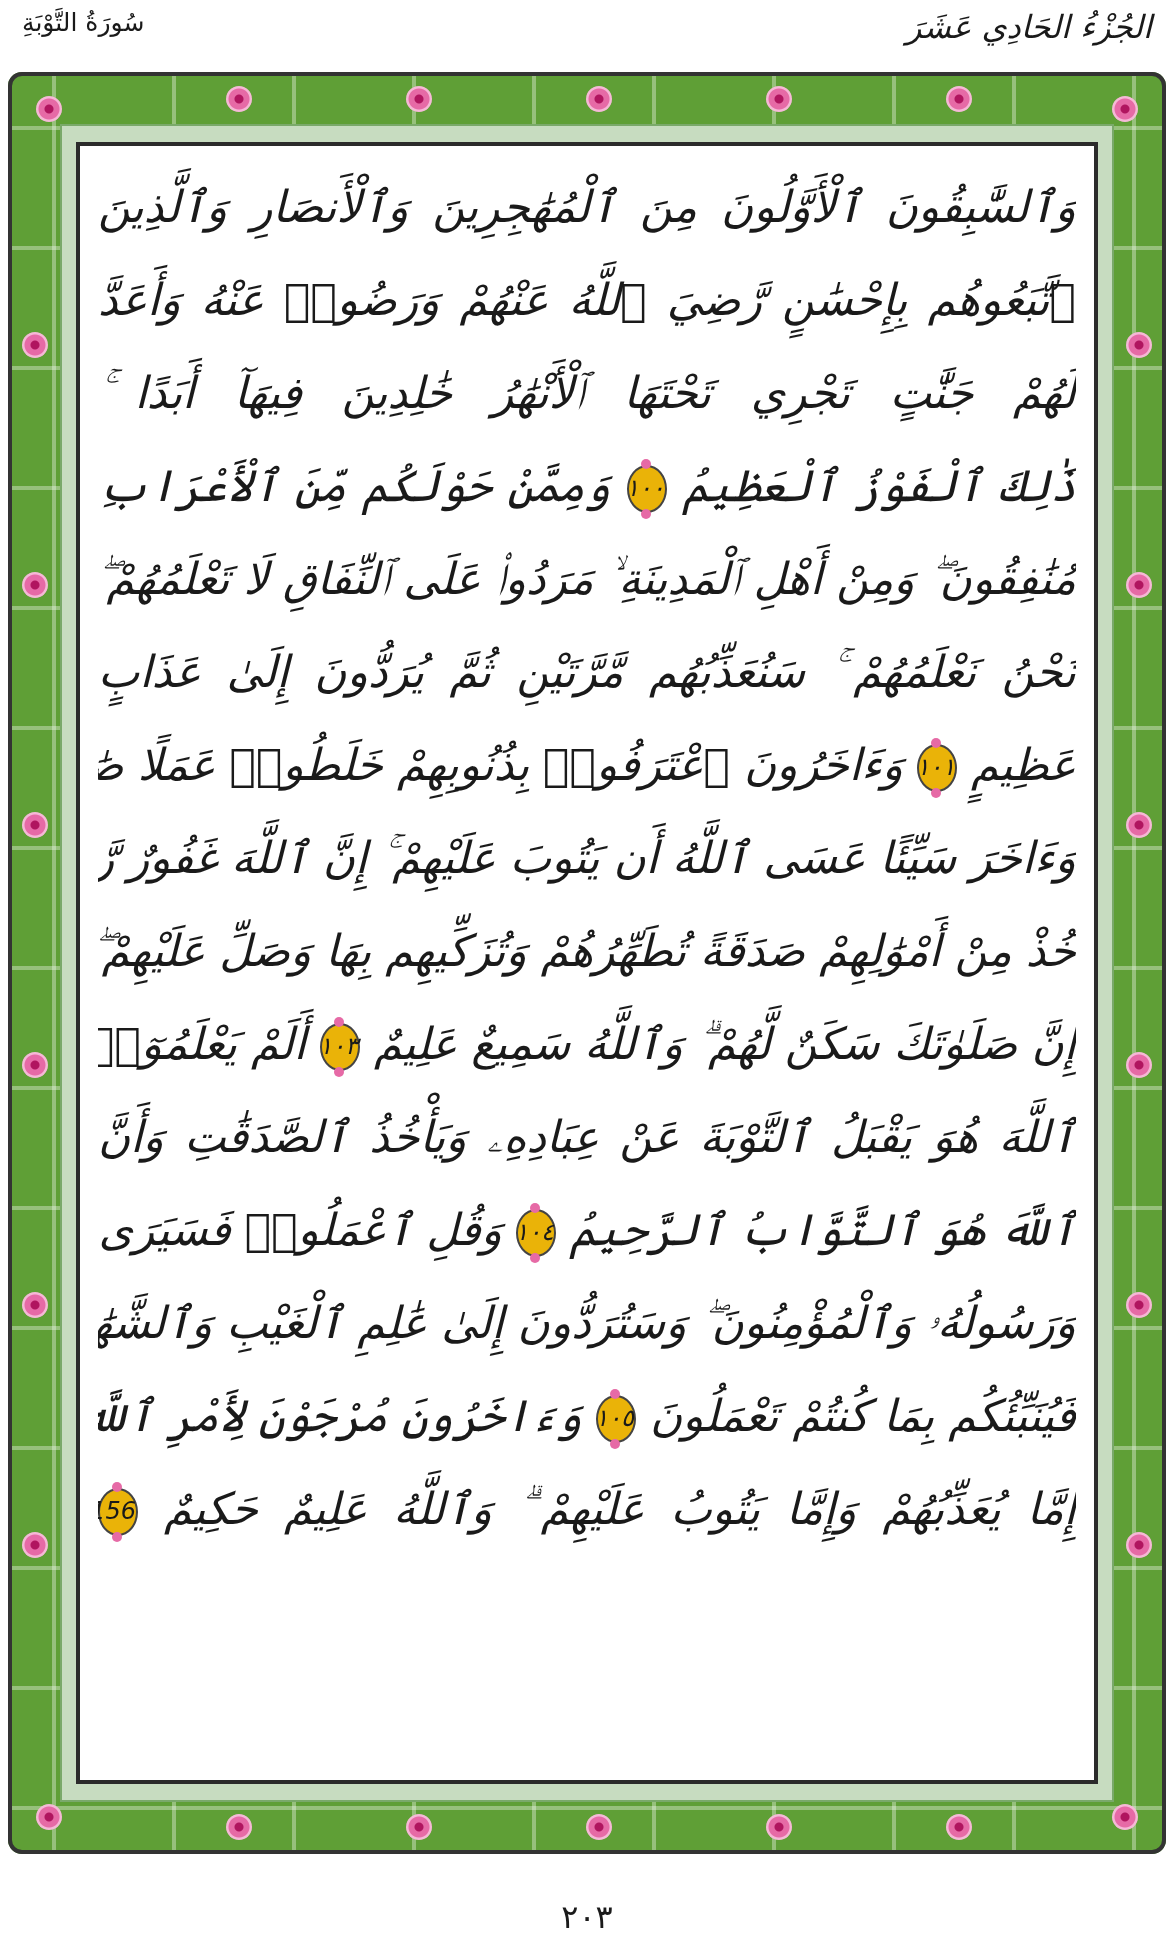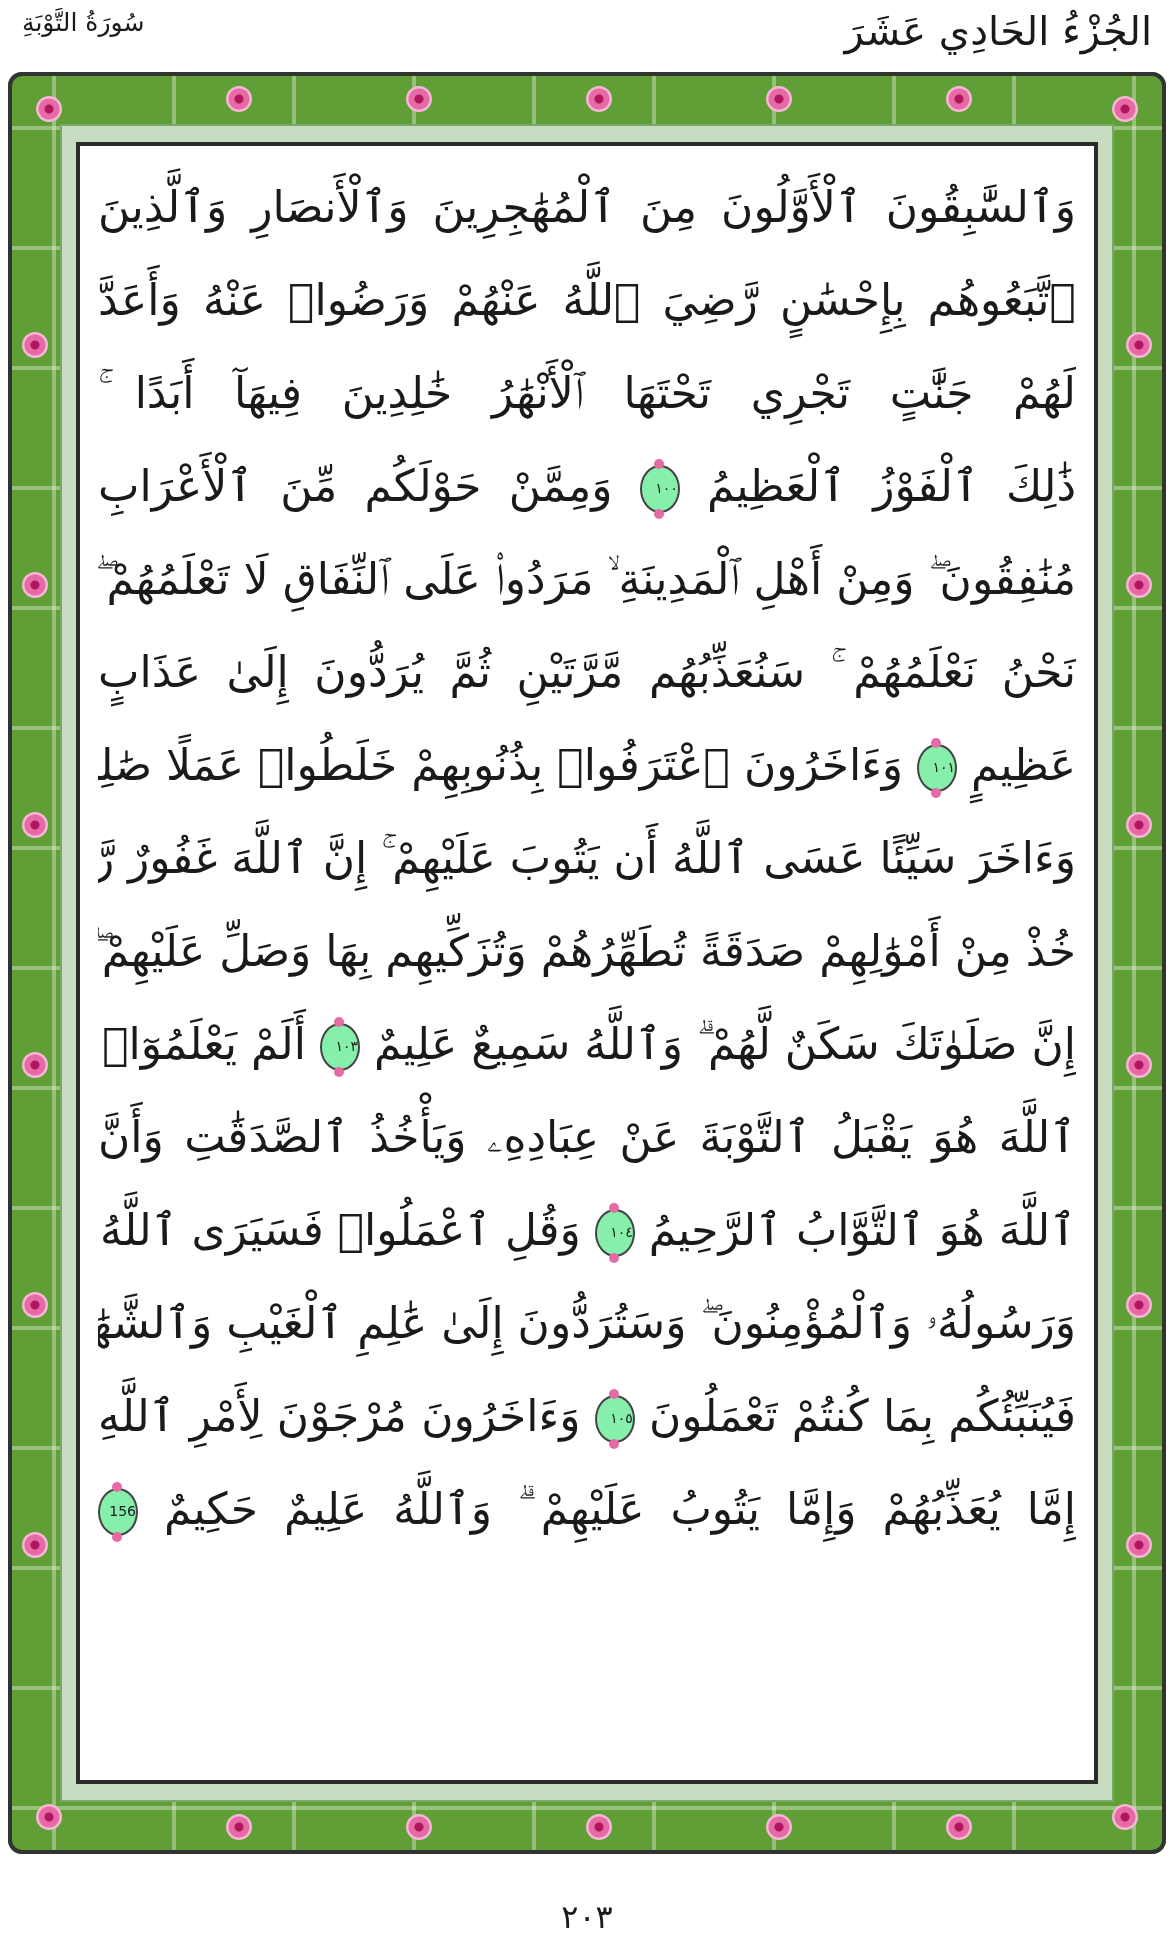--- a/index.html
+++ b/index.html
@@ -1,38 +1,38 @@
 <!DOCTYPE html>
 <html><head>
 <meta charset="utf-8">
 <style>
   html, body { margin:0; padding:0; background:#ffffff; }
   body { width:1174px; height:1940px; position:relative; overflow:hidden;
          font-family:"DejaVu Sans", sans-serif; color:#1a1a1a; }
   .header { position:absolute; top:0; left:0; width:1174px; height:70px; }
-  .hdr-right { position:absolute; right:22px; top:8px; font-size:40px; direction:rtl; }
+  .hdr-right { position:absolute; right:22px; top:8px; font-size:32px; direction:rtl;font-style:italic; }
   .hdr-left { position:absolute; left:22px; top:8px; font-size:25px; direction:rtl; }
   .frame { position:absolute; left:8px; top:72px; width:1158px; height:1782px;
            background:#5a9a33; border-radius:14px; }
   .frame-outer { position:absolute; inset:0; border:4px solid #333; border-radius:14px;
            background:
              repeating-linear-gradient(90deg, rgba(255,255,255,0.0) 0 40px, rgba(255,255,255,0.35) 40px 44px, rgba(255,255,255,0) 44px 120px),
              repeating-linear-gradient(0deg, rgba(255,255,255,0.0) 0 40px, rgba(255,255,255,0.35) 40px 44px, rgba(255,255,255,0) 44px 120px),
              #5f9f36; }
   .frame-light { position:absolute; left:52px; top:52px; right:52px; bottom:52px;
            background:#c7dcc0; border:2px solid #7aa96a; }
   .text-area { position:absolute; left:68px; top:70px; right:68px; bottom:70px;
            background:#fff; border:4px solid #2b2b2b; }
   .flower { position:absolute; width:26px; height:26px; border-radius:50%;
            background:radial-gradient(circle, #b0155f 0 4px, #e66aa6 5px 10px, #f5b9d6 11px 13px, transparent 14px); }
   .lines { position:absolute; left:18px; right:18px; top:14px; direction:rtl; }
   .line { height:93px; line-height:93px; font-family:"DejaVu Sans", sans-serif; font-size:44px;
-          text-align:justify; text-align-last:justify; white-space:nowrap; overflow:hidden; }
+          text-align:justify; text-align-last:justify; white-space:nowrap; overflow:hidden;font-style:italic; }
   .ayah { display:inline-block; width:36px; height:44px; border-radius:50%;
-          border:2px solid #444; background:#86efac; font-size:14px; line-height:42px;
+          border:2px solid #444; background:#eab308; font-size:24px; line-height:42px;
           vertical-align:middle; position:relative; }
   .ayah::before { content:""; position:absolute; top:-8px; left:12px; width:10px; height:10px;
           border-radius:50%; background:#e66aa6; }
   .ayah::after { content:""; position:absolute; bottom:-8px; left:12px; width:10px; height:10px;
           border-radius:50%; background:#e66aa6; }
   .page-num { position:absolute; bottom:4px; left:0; width:1174px; text-align:center;
           font-size:32px; direction:rtl; }
 </style>
 </head>
 <body>

